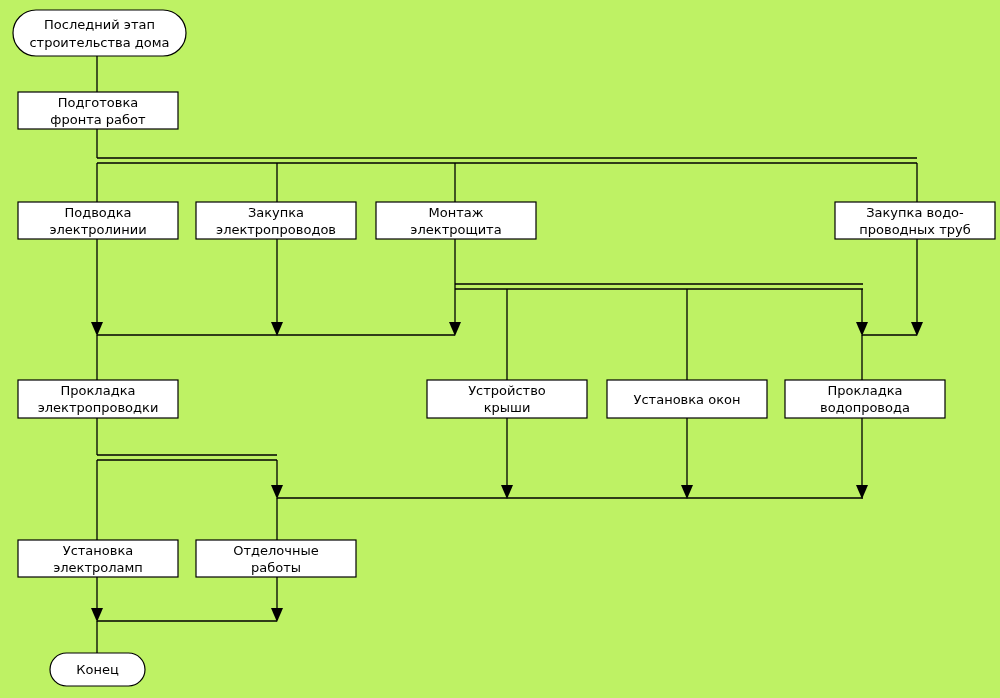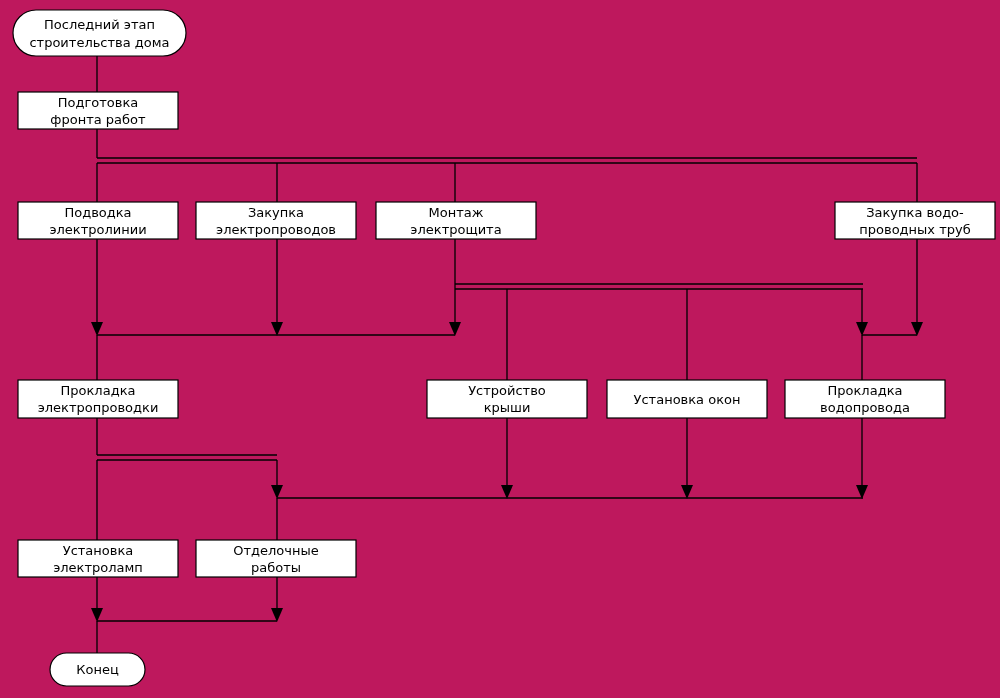--- a/index.html
+++ b/index.html
@@ -4,21 +4,21 @@
 <style>
   html, body {
     margin: 0;
     padding: 0;
     background: #ffffff;
   }
   #canvas {
     position: relative;
     width: 1000px;
     height: 698px;
-    background: #be185d;
+    background: #bef264;
     font-family: "DejaVu Sans", sans-serif;
   }
   svg.flow {
     position: absolute;
     left: 0;
     top: 0;
     width: 1000px;
     height: 698px;
     display: block;
   }

